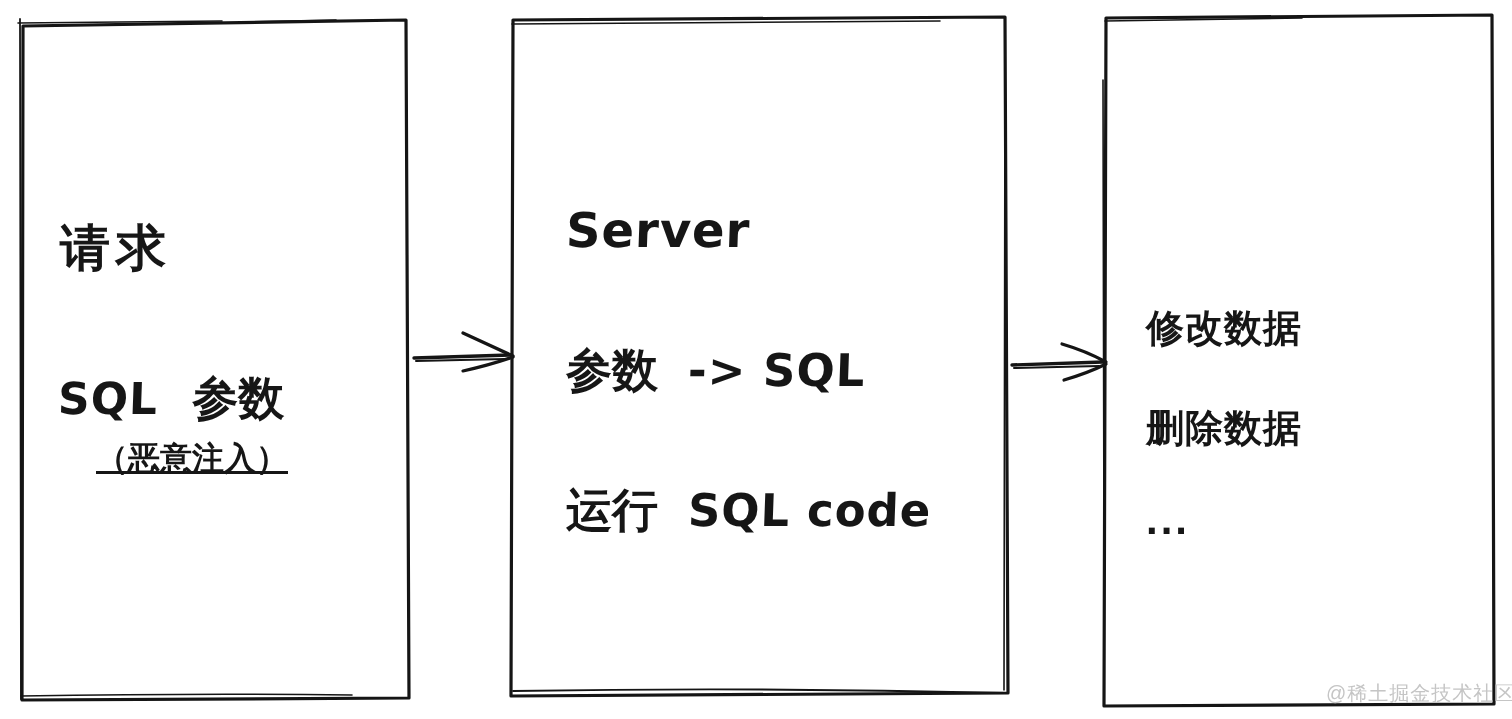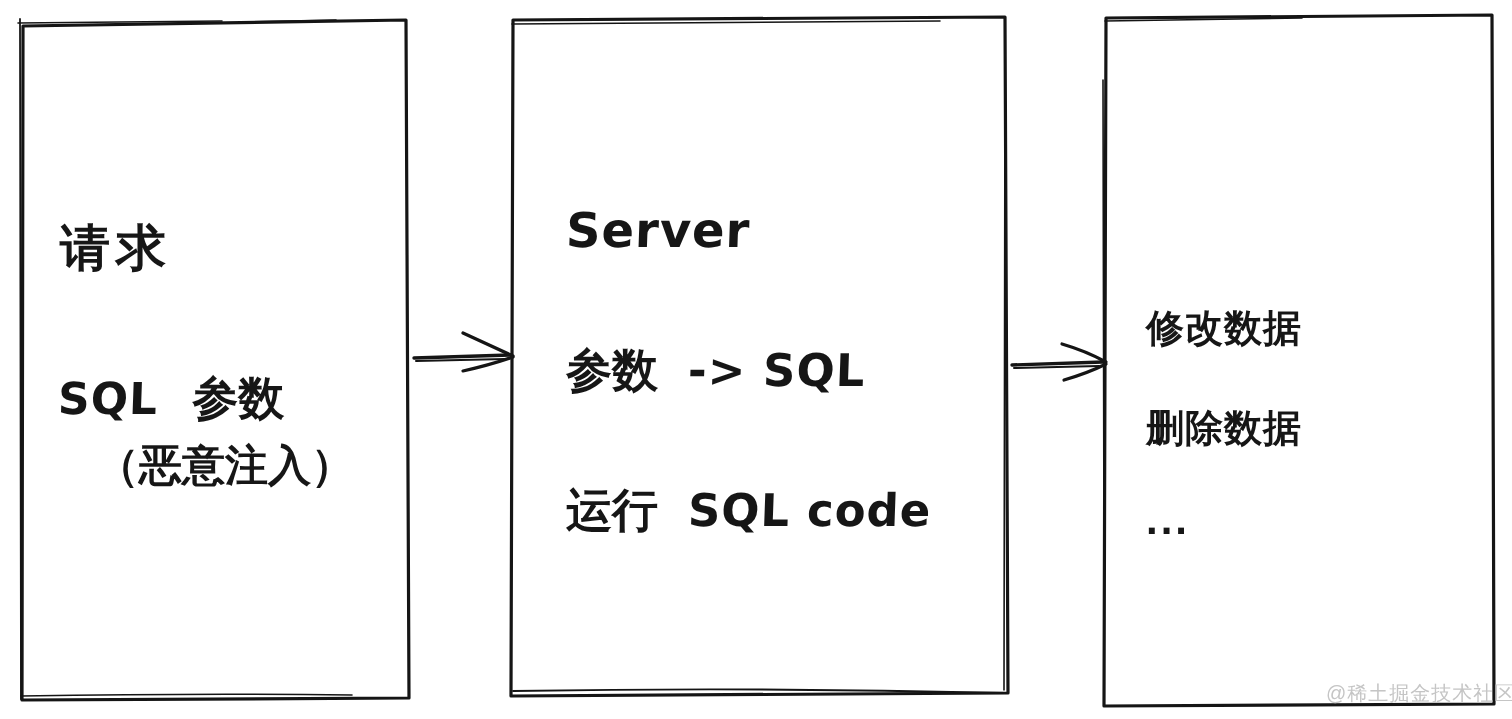--- a/index.html
+++ b/index.html
@@ -17,21 +17,21 @@
 
   
   .hand { font-family: "DejaVu Sans", sans-serif; font-weight: 700; letter-spacing: 1px; transform: skewX(-2deg); }
 
   .row { display: flex; align-items: baseline; }
 
   
   .b1-l1 { left: 60px; top: 215px; font-size: 50px; letter-spacing: 6px; }
   .b1-l2 { left: 58px; top: 368px; font-size: 46px; }
   .b1-l2 .hand { font-size: 44px; margin-right: 34px; }
-  .b1-l3 { left: 96px; top: 437px; font-size: 43px; }
+  .b1-l3 { left: 96px; top: 437px; font-size: 32px; text-decoration: underline; }
 
   
   .b2-l1 { left: 566px; top: 202px; font-size: 48px; }
   .b2-l2 { left: 566px; top: 340px; font-size: 46px; }
   .b2-l2 .hand { font-size: 45px; margin-left: 30px; }
   .b2-l3 { left: 566px; top: 480px; font-size: 46px; justify-content: space-between; }
   .b2-l3 .hand { font-size: 45px; margin-left: 30px; }
 
   
   .b3-l1 { left: 1146px; top: 203px; font-size: 38px; letter-spacing: 1px; }

